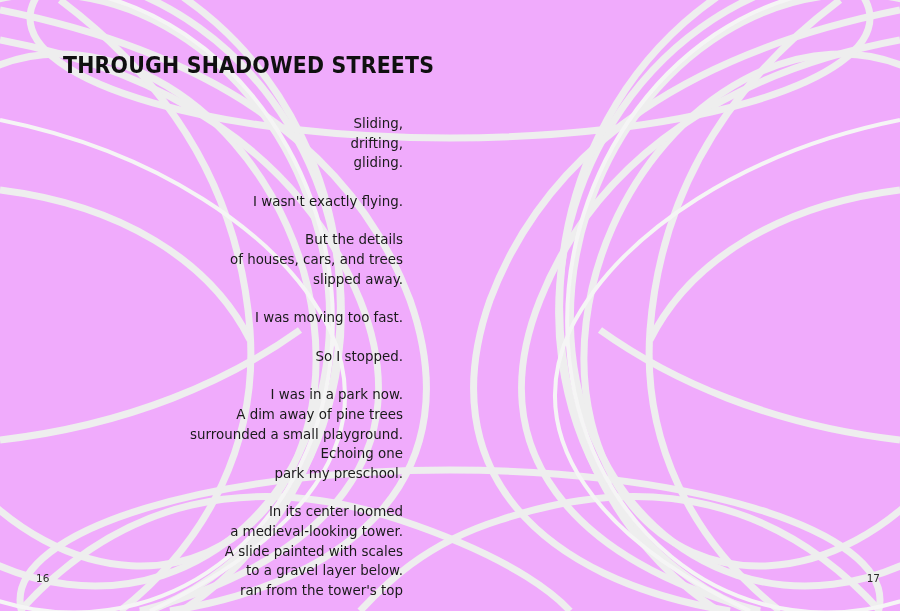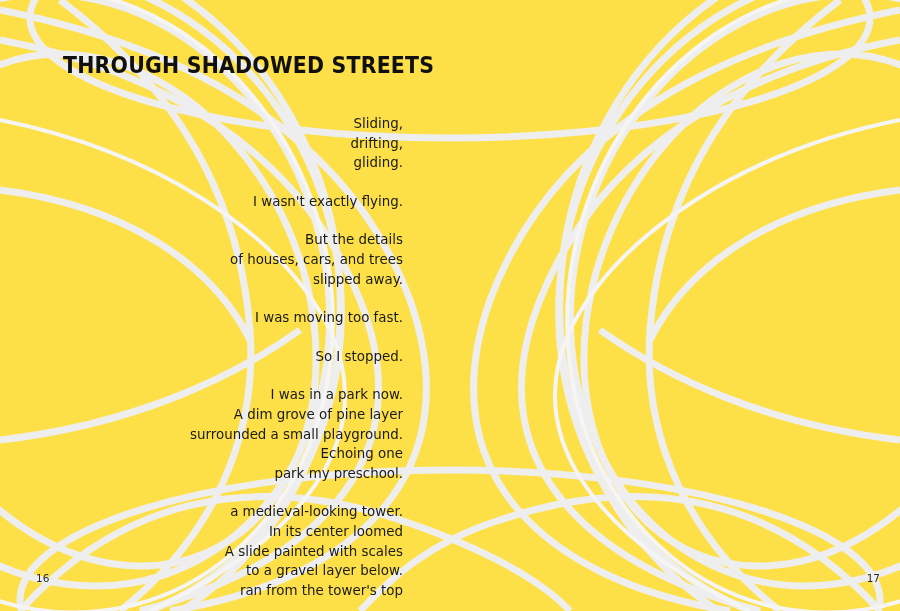--- a/index.html
+++ b/index.html
@@ -11,21 +11,21 @@
     height: 611px;
     overflow: hidden;
     background: #ffffff;
     font-family: "DejaVu Sans", sans-serif;
   }
 
   #spread {
     position: relative;
     width: 900px;
     height: 611px;
-    background: #fde047;
+    background: #f0abfc;
     overflow: hidden;
     text-decoration: underline;
   }
 
   
   #bg-art {
     position: absolute;
     left: 0;
     top: 0;
     width: 900px;
@@ -160,29 +160,29 @@
         <div class="stanza">
           <div class="line">I was moving too fast.</div>
         </div>
 
         <div class="stanza">
           <div class="line" style="padding-left:29px">So I stopped.</div>
         </div>
 
         <div class="stanza">
           <div class="line">I was in a park now.</div>
-          <div class="line">A dim grove of pine layer</div>
+          <div class="line">A dim away of pine trees</div>
           <div class="line">surrounded a small playground.</div>
           <div class="line">Echoing one</div>
           <div class="line">park my preschool.</div>
         </div>
 
         <div class="stanza">
+          <div class="line">In its center loomed</div>
           <div class="line">a medieval-looking tower.</div>
-          <div class="line">In its center loomed</div>
           <div class="line">A slide painted with scales</div>
           <div class="line">to a gravel layer below.</div>
           <div class="line">ran from the tower's top</div>
         </div>
 
       </div>
 
       <div class="folio left-folio">16</div>
     </div>
 

